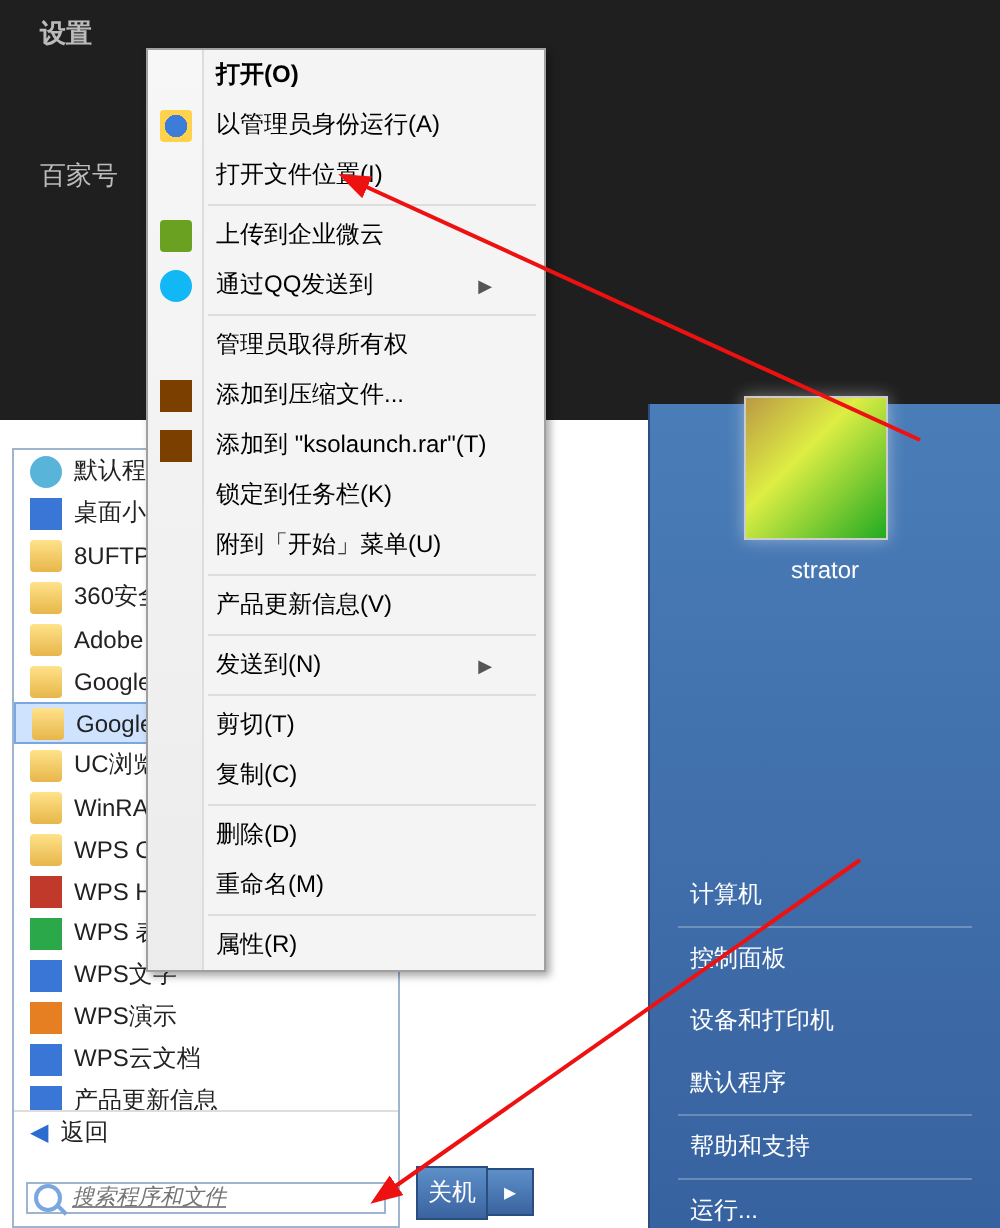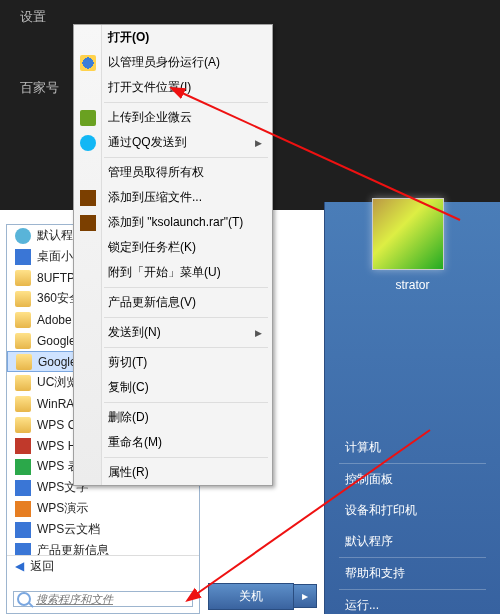--- a/index.html
+++ b/index.html
@@ -1,33 +1,33 @@
 <!DOCTYPE html>
 <html><head>
 <meta charset="utf-8">
 <style>
 *{margin:0;padding:0;box-sizing:border-box;font-family:"Microsoft YaHei","Segoe UI",sans-serif;}
 body{width:500px;height:614px;background:#fff;position:relative;overflow:hidden;}
 
 .dark-bg{position:absolute;left:0;top:0;width:500px;height:210px;background:#1f1f1f;}
-.dark-label1{position:absolute;left:20px;top:8px;color:#bbb;font-size:13px;}
+.dark-label1{position:absolute;left:20px;top:8px;color:#bbb;font-size:13px;font-weight:bold;}
 .dark-label2{position:absolute;left:20px;top:42px;color:#bbb;font-size:13px;margin-top:37px;}
 
 
 .rpanel{position:absolute;right:0;top:202px;width:176px;height:412px;
   background:linear-gradient(#4a7db8,#3762a0);border-left:1px solid #2c4d80;}
 .avatar{position:absolute;right:56px;top:-4px;width:72px;height:72px;border:1px solid #ccc;
   background:linear-gradient(135deg,#b94 0%,#de4 40%,#2a2 100%);box-shadow:0 0 8px rgba(255,255,255,.4);}
 .rpanel .uname{position:absolute;top:76px;left:0;width:100%;text-align:center;color:#fff;font-size:12px;}
 .rpanel .sep{border-top:1px solid rgba(255,255,255,.25);margin:0 14px;}
 .rpanel .items{position:absolute;top:230px;left:0;width:100%;}
 .rpanel .item{color:#fff;font-size:12px;padding:7px 20px;cursor:pointer;}
 .shutdown{position:absolute;left:208px;bottom:4px;z-index:3;}
 .shutdown button{background:linear-gradient(#5d8fc9,#3a639f);border:1px solid #2a4d80;color:#fff;
-  font-size:12px;padding:4px 30px;cursor:pointer;}
+  font-size:12px;padding:4px 5px;cursor:pointer;}
 .shutdown .arrow{border-left:none;padding:4px 8px;}
 
 
 .lpanel{position:absolute;left:6px;top:224px;width:194px;height:390px;background:#fff;
   border:1px solid #9db5cf;z-index:4;}
 .lpanel .progs{height:330px;overflow:hidden;}
 .lpanel .row{display:flex;align-items:center;gap:6px;padding:2px 8px;font-size:12px;color:#222;
   cursor:pointer;height:21px;}
 .lpanel .row.sel{background:#cfe3ff;border:1px solid #7aa7e0;}
 .ico{width:16px;height:16px;display:inline-block;flex-shrink:0;}
@@ -39,21 +39,21 @@
 .lpanel .search input{width:100%;height:16px;font-size:11px;padding:0 6px 0 22px;font-style:italic;
   color:#888;border:1px solid #9db5cf;background:#fff;text-decoration:underline;}
 .lpanel .search .sico{position:absolute;left:4px;top:3px;width:14px;height:14px;border:2px solid #7aa7e0;border-radius:50%;}
 .lpanel .search .sico:after{content:"";position:absolute;width:6px;height:2px;background:#7aa7e0;transform:rotate(45deg);left:9px;top:10px;}
 
 
 .ctx{position:absolute;left:73px;top:24px;width:200px;background:#f4f4f4;border:1px solid #a0a0a0;
   box-shadow:2px 2px 4px rgba(0,0,0,.35);z-index:6;font-size:12px;}
 .ctx .gutter{position:absolute;left:0;top:0;width:28px;height:100%;
   background:linear-gradient(#f7f7f7,#ececec);border-right:1px solid #ddd;}
-.ctx .mi{position:relative;padding:4px 10px 4px 34px;cursor:pointer;display:flex;align-items:center;
+.ctx .mi{position:relative;padding:4px 26px 4px 34px;cursor:pointer;display:flex;align-items:center;
   justify-content:space-between;}
 .ctx .mi.bold{font-weight:bold;}
 .ctx .msep{border-top:1px solid #ddd;margin:2px 4px 2px 30px;}
 .sub{font-size:9px;color:#555;}
 .mi .mico{position:absolute;left:6px;width:16px;height:16px;}
 .mico.shield{background:radial-gradient(circle,#3b7dd8 0 50%,#ffd24d 50% 100%);border-radius:2px;}
 .mico.up{background:#6aa121;border-radius:2px;}
 .mico.qq{background:#12b7f5;border-radius:50%;}
 .mico.rar{background:#7b3f00;}
 

